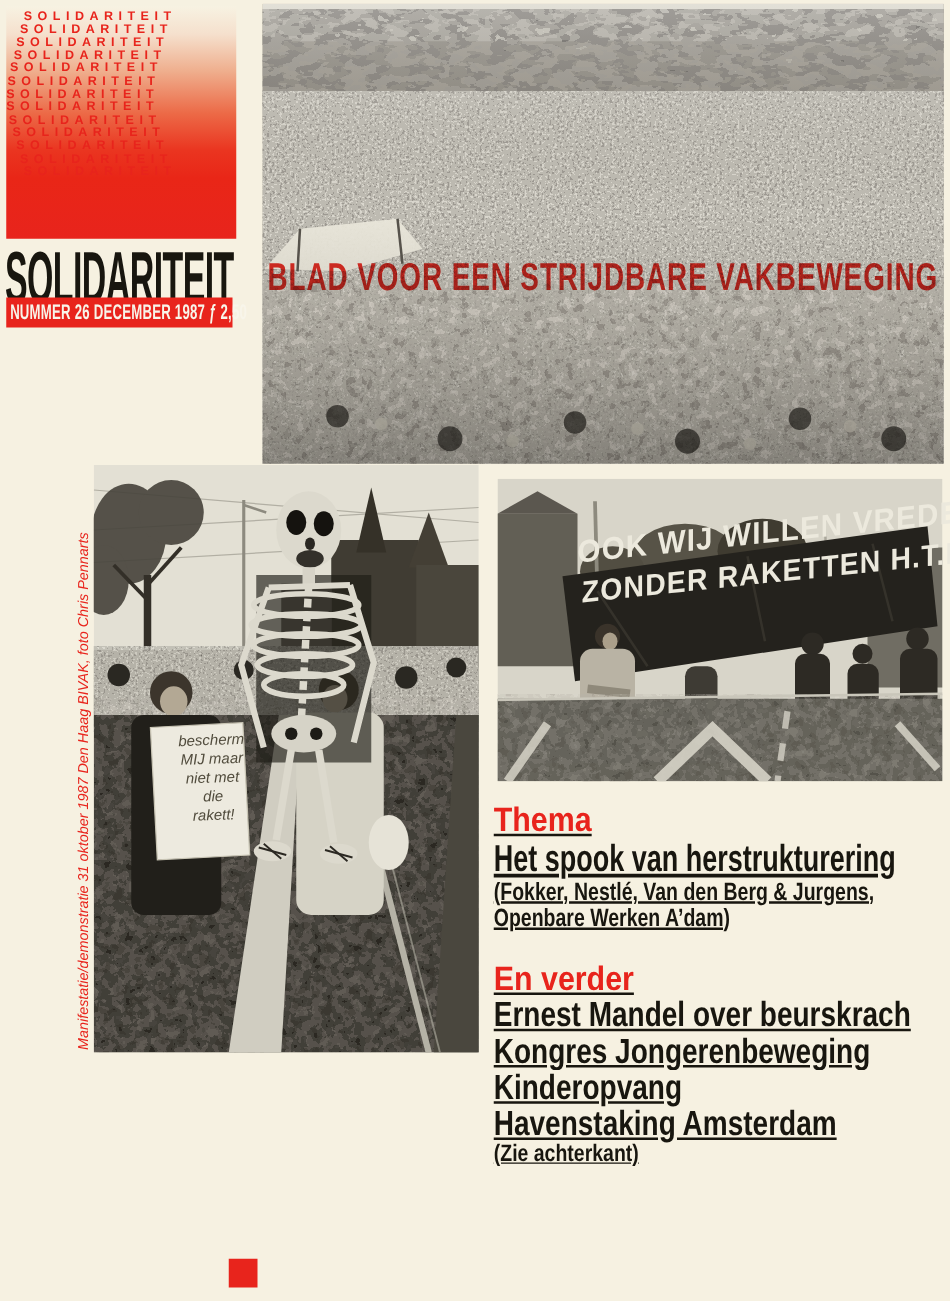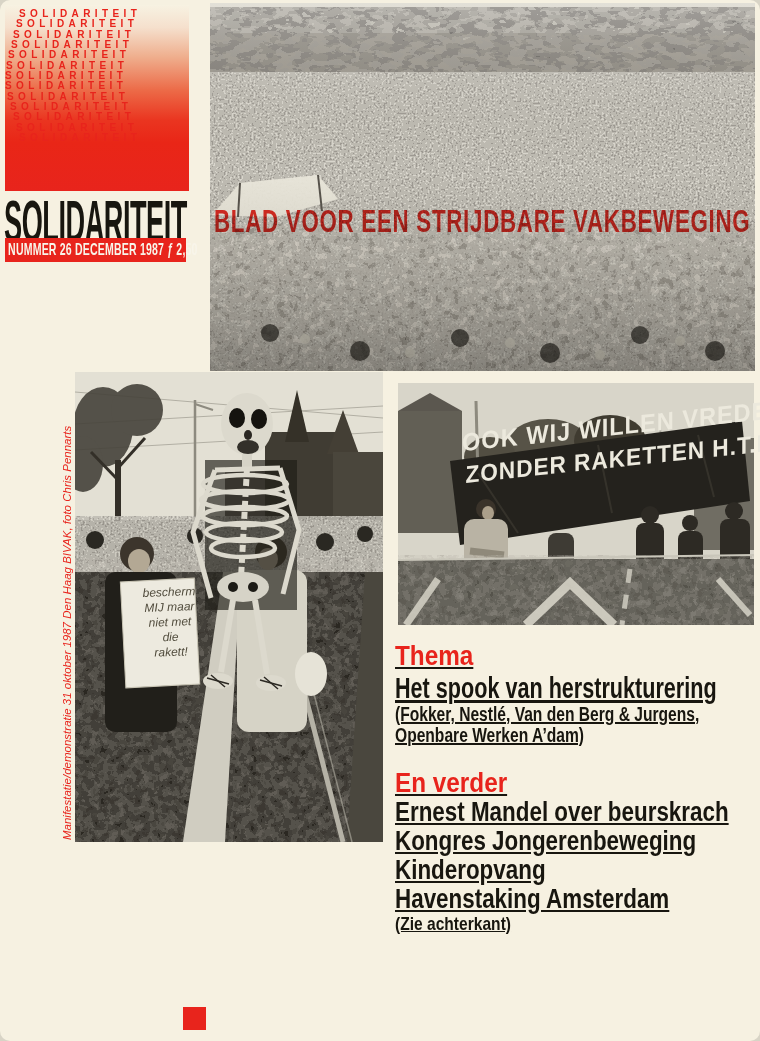--- a/index.html
+++ b/index.html
@@ -1,20 +1,19 @@
 <!DOCTYPE html>
 <html style="--red: #e8241c; --bg: #f6f1e1;"><head>
 <meta charset="utf-8">
 <style>
   html,body{margin:0;padding:0;background:#d8d4c6;}
   .cover{
     position:relative;width:760px;height:1041px;margin:0 auto;
     background:var(--bg,#f6f1e1);overflow:hidden;
     font-family:"Liberation Sans",sans-serif;
-    border-radius:10px;
   }
   
   .rp-block{
     position:absolute;left:5px;top:5px;width:184px;height:186px;
     box-sizing:border-box;padding-top:4px;overflow:hidden;
     background:linear-gradient(180deg,#f7f2e2 0%,#f5e0cd 12%,#f0b röd 0%,#efae8d 28%,#ec6a47 46%,#ea3520 62%,#e92617 74%,#e8241c 100%);
     background:linear-gradient(180deg,#f7f2e2 0%,#f5e0cd 12%,#efae8d 28%,#ec6a47 46%,#ea3520 62%,#e92617 74%,#e8241c 100%);
   }
   .rp-row{
     font-size:10px;font-weight:bold;letter-spacing:4.4px;line-height:10.35px;

